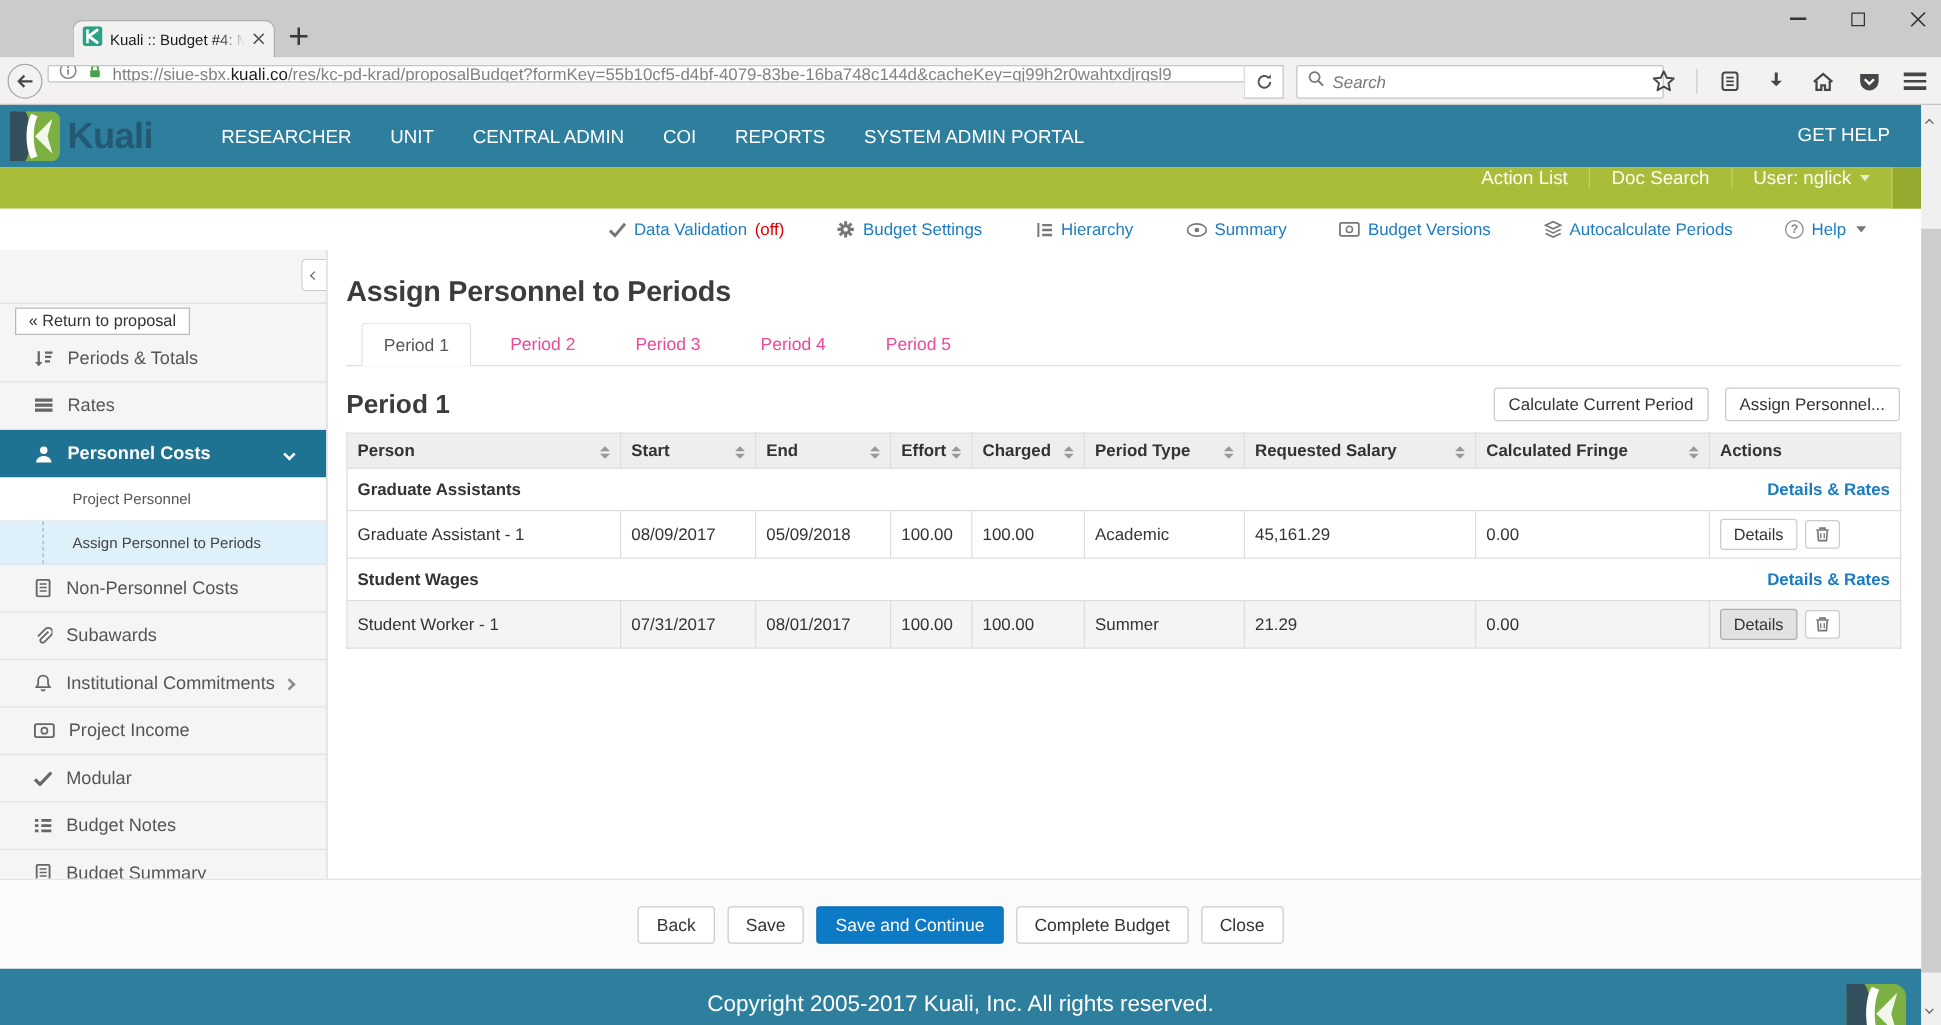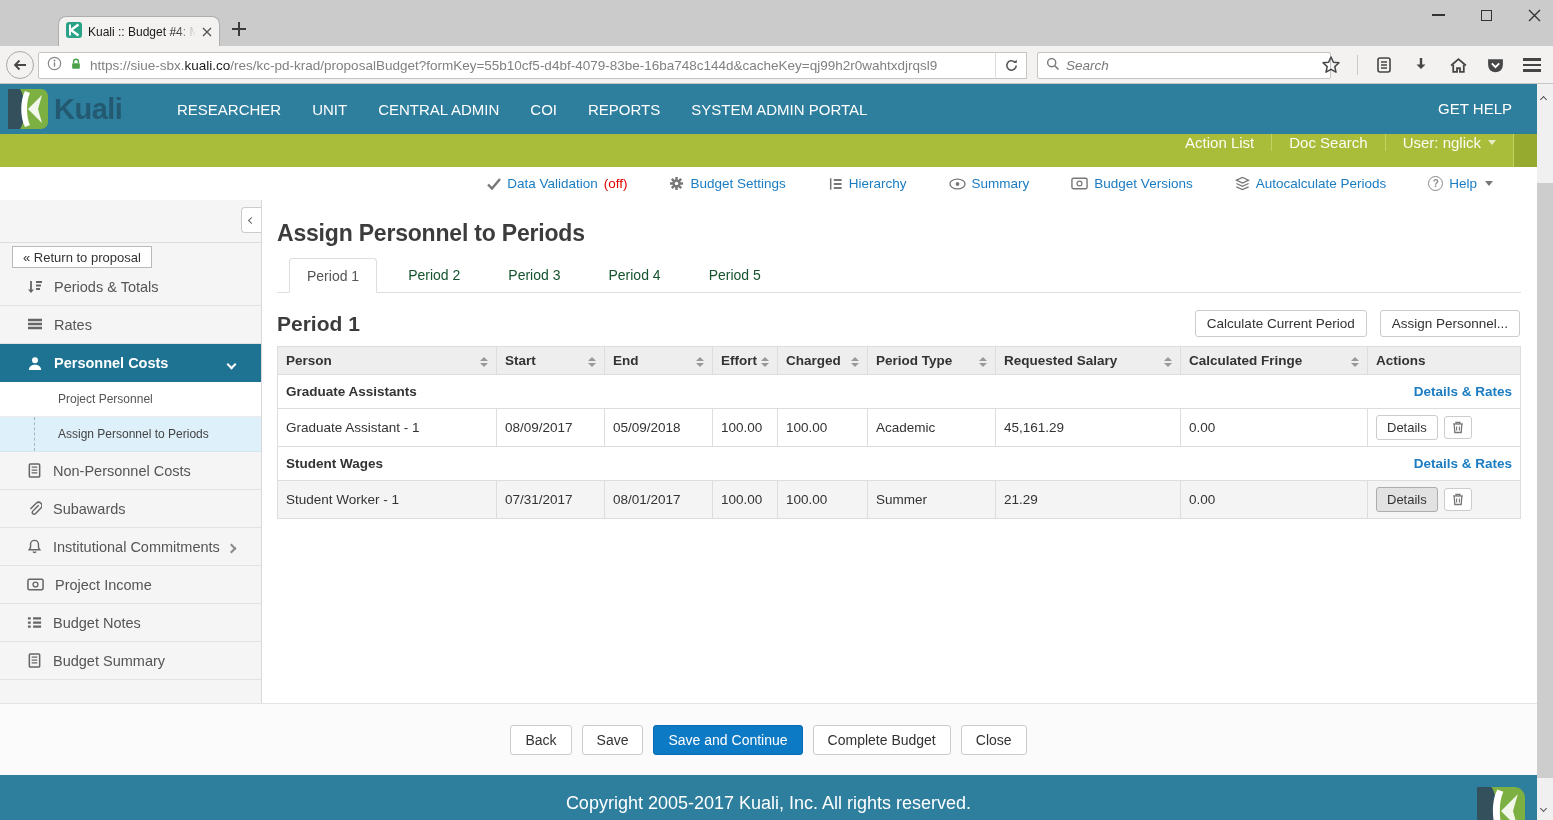--- a/index.html
+++ b/index.html
@@ -29,21 +29,21 @@
   .tab-title{flex:1;font-size:12px;color:#1a1a1a;white-space:nowrap;overflow:hidden;position:relative;height:16px;line-height:16px}
   .tab-title::after{content:"";position:absolute;right:0;top:0;bottom:0;width:22px;background:linear-gradient(to right, rgba(243,242,241,0), #f3f2f1)}
   .newtab{position:absolute;left:232px;top:22px;width:18px;height:18px}
   .newtab i,.plus i{display:block}
   .plus{position:relative;width:14px;height:14px}
   .plus i:first-child{position:absolute;left:6px;top:0;width:2px;height:14px;background:#3a3a3a}
   .plus i:last-child{position:absolute;left:0;top:6px;width:14px;height:2px;background:#3a3a3a}
 
   .urlbar{position:absolute;top:46px;left:0;width:1553px;height:38px;background:#f3f2f1;border-bottom:1px solid #c6c6c6}
   .nav-back{position:absolute;left:6px;top:51px;width:28px;height:28px;border:1px solid #a8a8a8;border-radius:50%;background:#f3f2f1;display:flex;align-items:center;justify-content:center}
-  .url-box{position:absolute;left:38px;top:52px;width:958px;height:27px;background:#fff;border:1px solid #c4c4c4;border-radius:2px 0 0 2px;display:flex;align-items:center;padding:0 8px;gap:7px;overflow:hidden}
+  .url-box{position:absolute;left:38px;top:52px;width:958px;height:14px;background:#fff;border:1px solid #c4c4c4;border-radius:2px 0 0 2px;display:flex;align-items:center;padding:0 8px;gap:7px;overflow:hidden}
   .url-text{font-size:13.5px;white-space:nowrap;overflow:hidden;flex:1}
   .url-text .dim{color:#818181}
   .url-text .dom{color:#1b1b1b}
   .reload-btn{position:absolute;left:995px;top:52px;width:32px;height:27px;background:#fff;border:1px solid #c4c4c4;border-left:1px solid #ddd;display:flex;align-items:center;justify-content:center}
   .search-box{position:absolute;left:1037px;top:52px;width:294px;height:27px;background:#fff;border:1px solid #c4c4c4;border-radius:2px;display:flex;align-items:center;padding:0 8px;gap:6px}
   .search-box input{border:none;outline:none;flex:1;font-size:13.5px;font-style:italic;color:#555;background:transparent;font-family:"Liberation Sans",sans-serif}
   .search-box input::placeholder{color:#777;font-style:italic}
   .chrome-icons{position:absolute;right:10px;top:50px;height:30px;display:flex;align-items:center;gap:15px}
   .ci{width:22px;height:22px;display:flex;align-items:center;justify-content:center}
   .hamburger{display:flex;flex-direction:column;gap:3px}
@@ -71,40 +71,40 @@
   .tb-item{display:flex;align-items:center;gap:6px;font-size:13.5px;color:#1b7cc2;cursor:pointer}
   .tb-item .off{color:#e00000}
   .tb-item .caret{color:#777;margin-left:2px}
   .qcircle{display:inline-flex;width:15px;height:15px;border:1.4px solid #8a8a8a;border-radius:50%;color:#8a8a8a;font-size:10px;font-weight:bold;align-items:center;justify-content:center}
 
   
   .sidebar{position:absolute;top:200px;left:0;width:262px;height:503px;background:#f5f5f5;border-right:1px solid #d8d8d8;overflow:hidden}
   .side-top{height:43px;border-bottom:1px solid #ddd;position:relative}
   .collapse-btn{position:absolute;right:0;top:7px;width:20px;height:26px;background:#fff;border:1px solid #ccc;border-right:none;border-radius:4px 0 0 4px;display:flex;align-items:center;justify-content:center;color:#666;cursor:pointer}
   .collapse-btn .chev{width:5px;height:5px;border-width:1.6px}
-  .side-return{height:25px;padding-left:12px;display:flex;align-items:flex-end}
+  .side-return{height:25px;padding-left:12px;display:flex;align-items:center}
   .return-btn{margin-top:2px;height:22px;padding:0 10px;background:#fff;border:1px solid #b9b9b9;font-size:13px;color:#333;display:inline-flex;align-items:center;cursor:pointer;font-family:"Liberation Sans",sans-serif}
   .side-menu{list-style:none}
   .side-item{height:38px;display:flex;align-items:center;gap:11px;padding-left:27px;font-size:14.5px;color:#555;border-bottom:1px solid #e2e2e2;cursor:pointer;position:relative}
   .side-item svg{flex:0 0 auto}
   .side-item.active{background:#1f7392;color:#fff;font-weight:bold;border-bottom:none}
   .side-item.active .chev{color:#fff}
   .side-item .chev-slot{position:absolute;right:26px;color:#8a8a8a}
   .side-sub{height:35px;display:flex;align-items:center;padding-left:58px;font-size:12px;color:#555;background:#fff;border-bottom:1px solid #ececec;cursor:pointer;position:relative}
   .side-sub.active{background:#def0f9;color:#444;border-bottom:1px solid #d5e7f0}
   .side-sub.active::before{content:"";position:absolute;left:34px;top:0;bottom:0;border-left:1px dashed #9fb6c0}
 
   
   .main{position:absolute;left:263px;top:200px;width:1274px;height:503px;background:#fff;padding:20px 0 0 14px;overflow:hidden}
   .page-title{font-size:23px;font-weight:600;color:#3c3c3c;letter-spacing:-0.2px}
   .page-subtitle{font-size:13.5px;color:#333;margin-top:8px}
   .tabs{margin-top:11px;width:1244px;border-bottom:1px solid #ddd;display:flex;height:35px}
   .tabx{padding:0 17px;font-size:14px;display:flex;align-items:center;cursor:pointer}
   .tabx.active{background:#fff;border:1px solid #ddd;border-bottom:1px solid #fff;border-radius:4px 4px 0 0;color:#555;margin-bottom:-1px;margin-left:12px}
-  .tabx.plain{color:#14532d;margin-left:14px}
+  .tabx.plain{color:#ec4899;margin-left:14px}
   .period-head{margin-top:17px;width:1243px;display:flex;align-items:center;justify-content:space-between}
   .period-title{font-size:21px;font-weight:600;color:#3c3c3c}
   .period-actions{display:flex;gap:13px}
   .btn{background:#fff;border:1px solid #ccc;border-radius:3px;font-size:13.5px;color:#333;padding:5px 11px;cursor:pointer;font-family:"Liberation Sans",sans-serif}
   .ptable{margin-top:9px;width:1243px;border-collapse:collapse;font-size:13.5px;color:#333;table-layout:fixed}
   .ptable th{background:#eee;border:1px solid #ddd;text-align:left;padding:6px 8px;font-weight:bold;height:28px}
   .ptable td{border:1px solid #ddd;padding:6px 8px;height:34px;vertical-align:middle}
   .ptable tr.grp td{border-left:1px solid #ddd;border-right:1px solid #ddd}
   .grp-cell{display:flex;justify-content:space-between;align-items:center}
   .grp-name{font-weight:bold;color:#333}
@@ -391,20 +391,26 @@
         </svg>
       <span>Institutional Commitments</span>
       <span class="chev-slot"><span class="chev right"></span></span>
     </li>
     <li class="side-item">
       <svg width="17" height="13" viewBox="0 0 18 13">
           <rect x="1" y="1" width="16" height="11" rx="1.5" fill="none" stroke="#666" stroke-width="1.6"></rect>
           <circle cx="9" cy="6.5" r="2.6" fill="none" stroke="#666" stroke-width="1.4"></circle>
         </svg>
       <span>Project Income</span>
+    </li>
+    <li class="side-item">
+      <svg width="15" height="12" viewBox="0 0 15 12">
+          <path d="M1 6.5l4 4L14 1" fill="none" stroke="#666" stroke-width="2.6"></path>
+        </svg>
+      <span>Modular</span>
     </li>
     <li class="side-item">
       <svg width="15" height="13" viewBox="0 0 16 13">
           <path d="M1 2h3M1 6.5h3M1 11h3" stroke="#666" stroke-width="2.4"></path>
           <path d="M6.5 2H15M6.5 6.5H15M6.5 11H15" stroke="#666" stroke-width="2.4"></path>
         </svg>
       <span>Budget Notes</span>
     </li>
     <li class="side-item">
       <svg width="15" height="15" viewBox="0 0 16 16">

